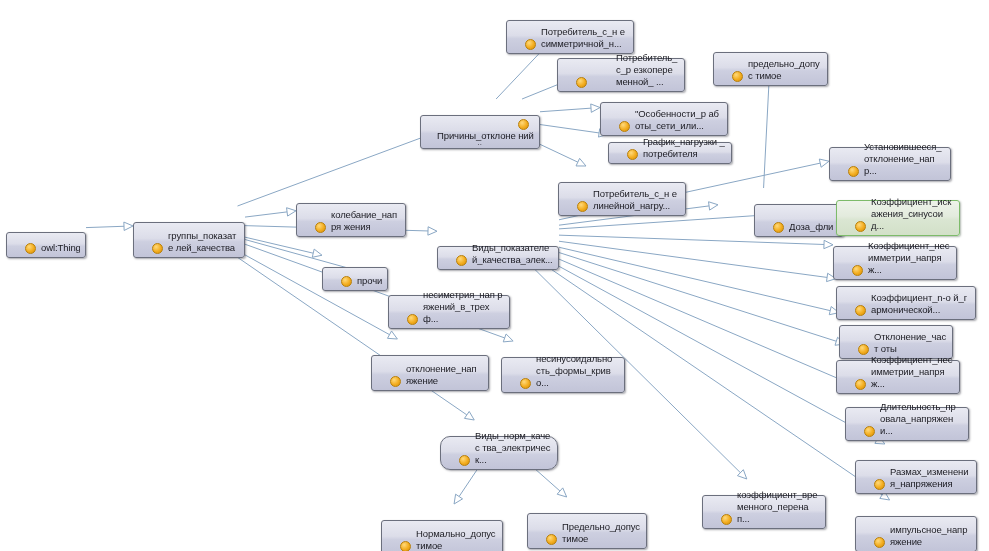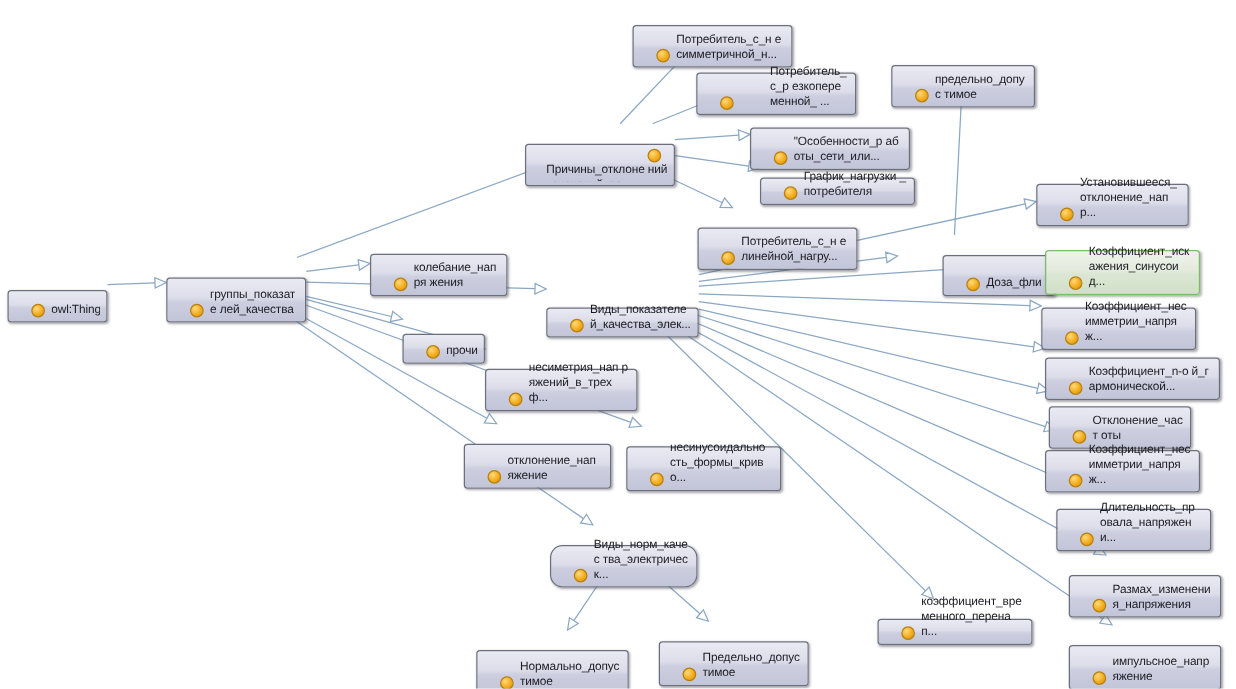--- a/index.html
+++ b/index.html
@@ -243,21 +243,21 @@
       <div class="node" style="left: 855px; top: 444px; width: 122px; height: 34px;">
         <span class="node-icon"></span>
         <span class="node-label">Размах_изменени
 я_напряжения</span>
       </div>
       <div class="node" style="left: 855px; top: 500px; width: 122px; height: 36px;">
         <span class="node-icon"></span>
         <span class="node-label">импульсное_напр
 яжение</span>
       </div>
-      <div class="node" style="left: 702px; top: 479px; width: 124px; height: 21px;">
+      <div class="node" style="left: 702px; top: 479px; width: 124px; height: 34px;">
         <span class="node-icon"></span>
         <span class="node-label">коэффициент_вре
 менного_перенап...</span>
       </div>
       <div class="node" style="left: 440px; top: 420px; width: 118px; height: 34px; border-radius: 10px;">
         <span class="node-icon"></span>
         <span class="node-label">Виды_норм_качес
 тва_электрическ...</span>
       </div>
       <div class="node" style="left: 381px; top: 504px; width: 122px; height: 36px;">

